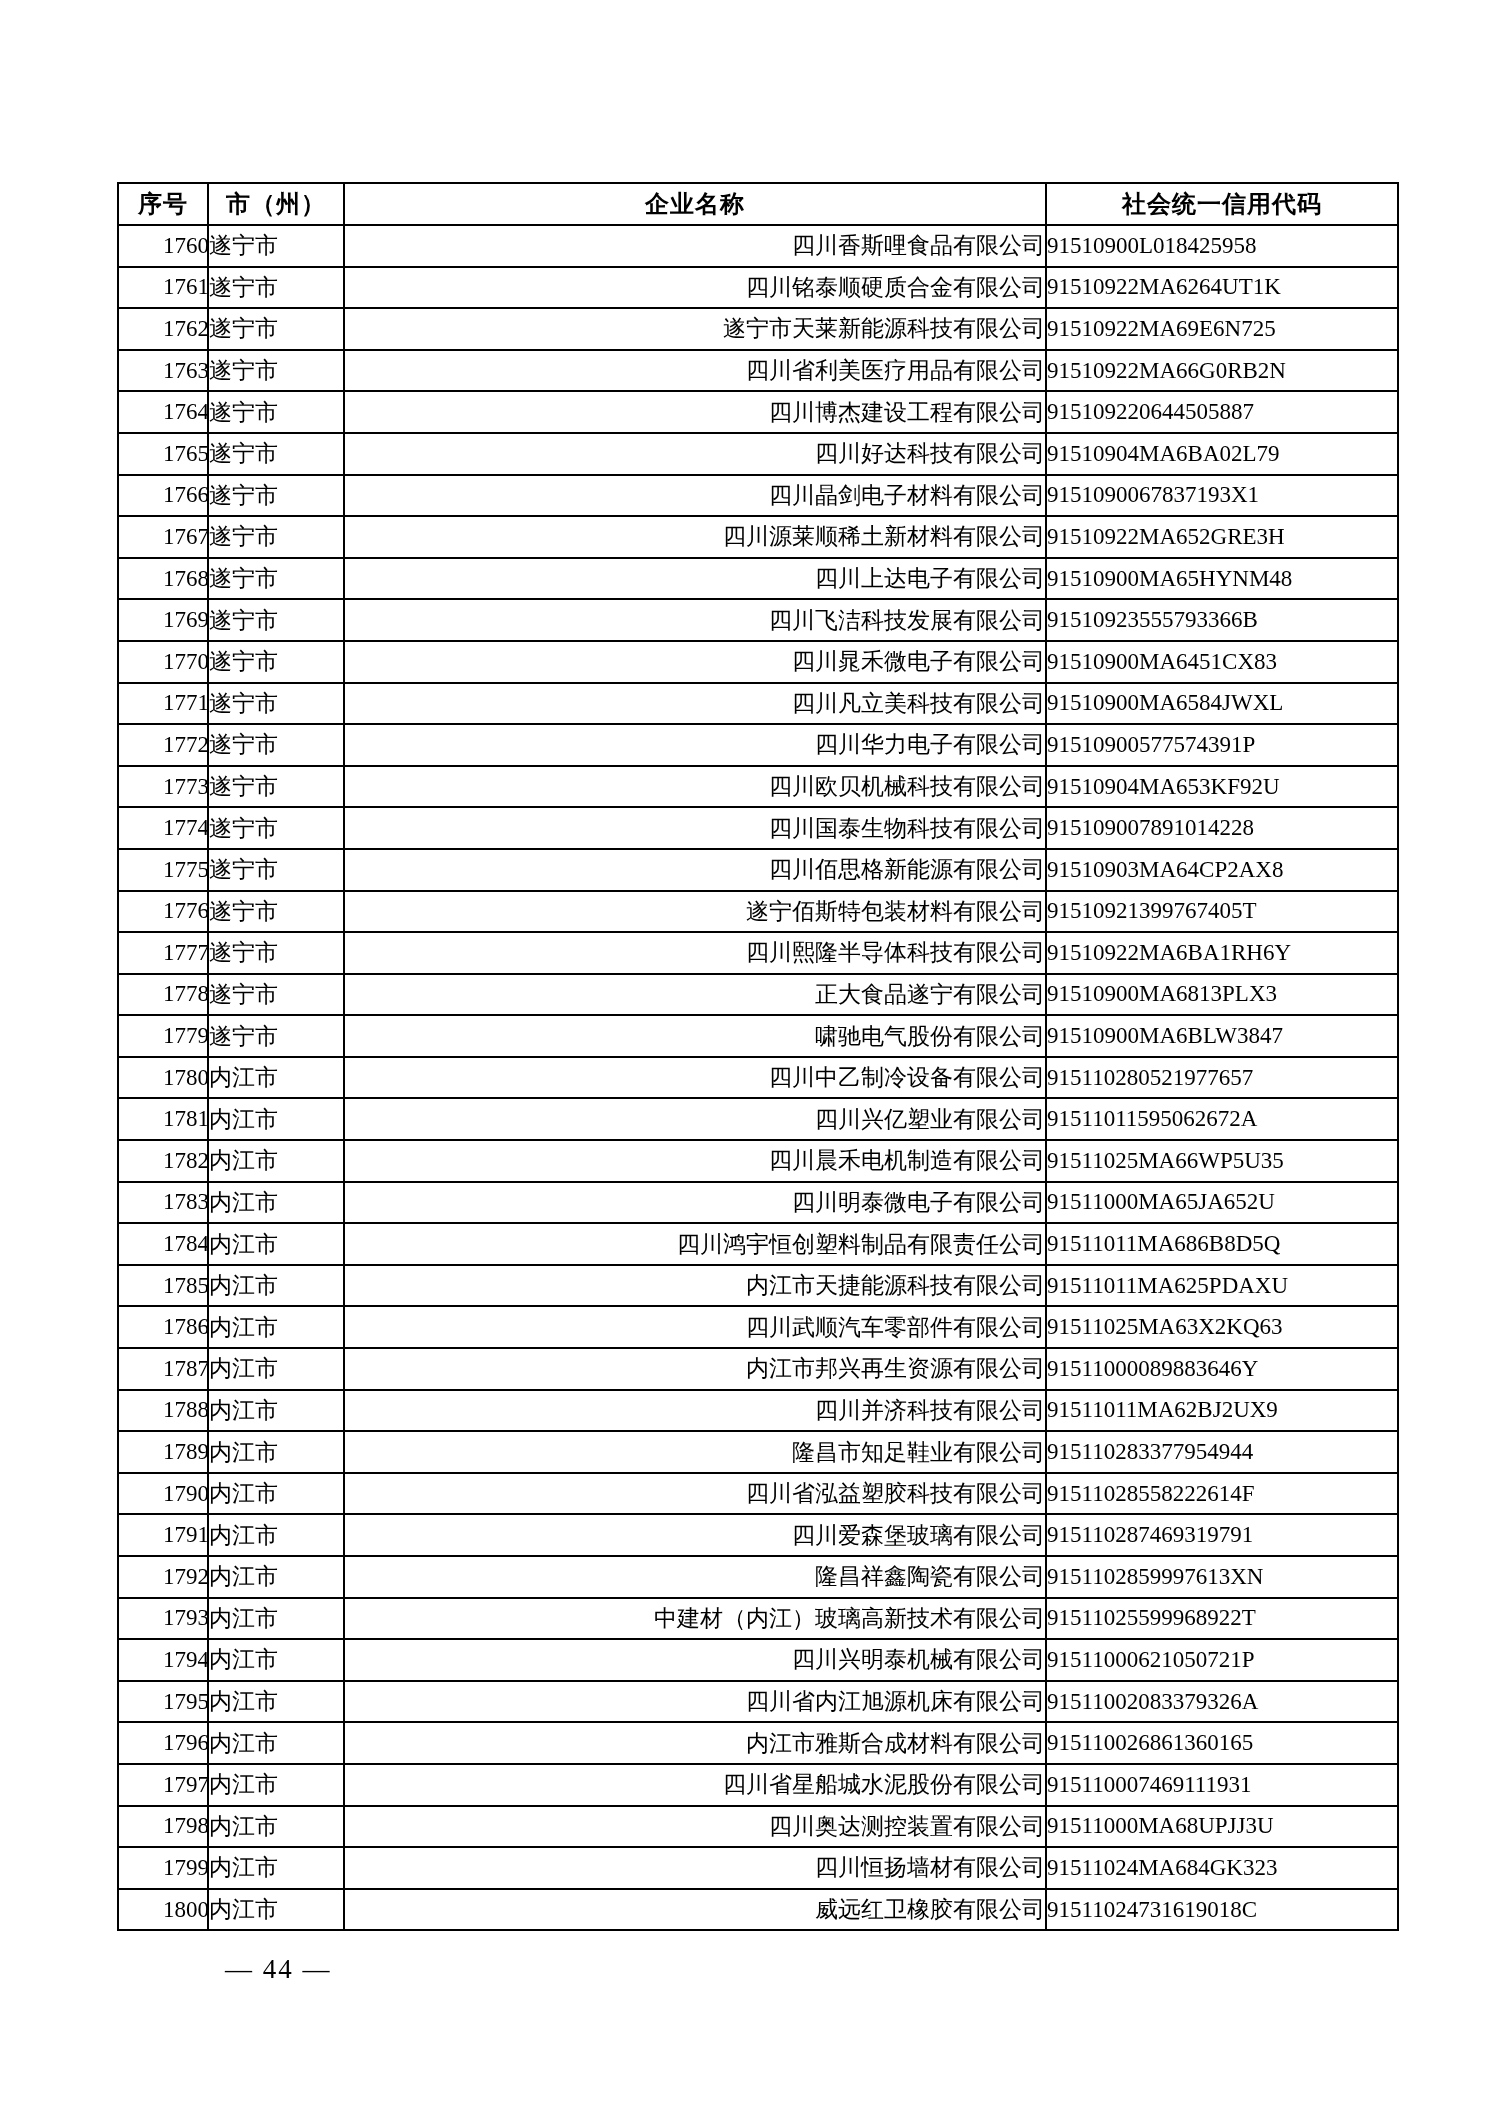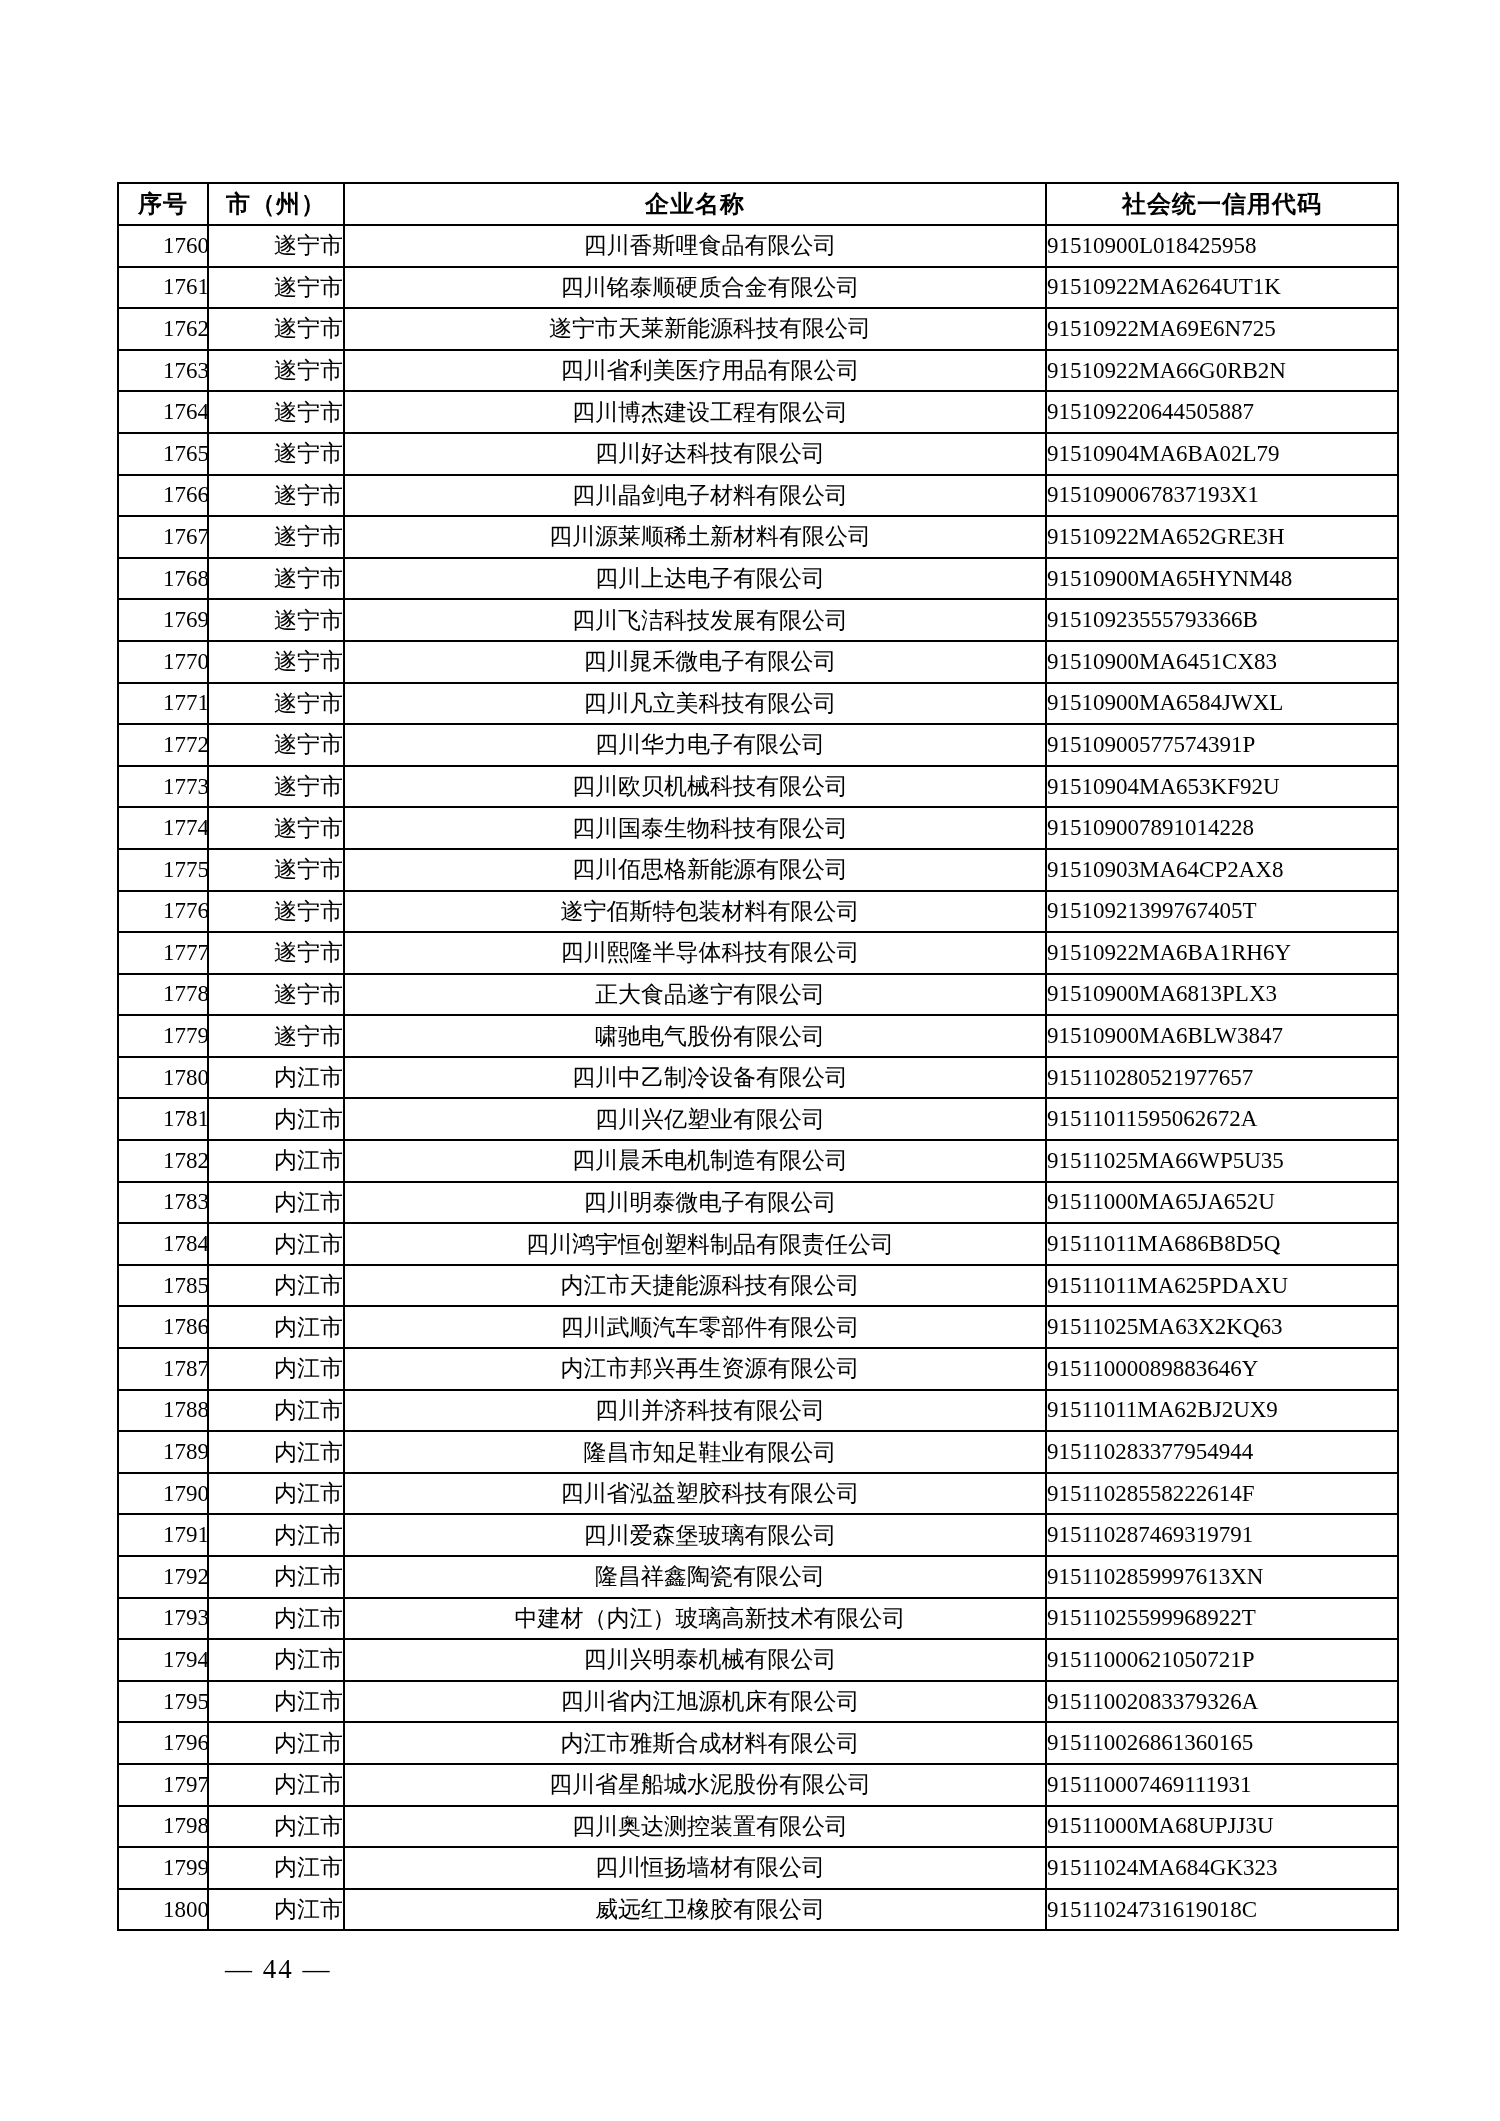--- a/index.html
+++ b/index.html
@@ -47,25 +47,25 @@
   .company-table tbody td {
     height: 39.6px;
     font-size: 23px;
   }
   td.col-serial {
     text-align: center;
     font-size: 23px;
     padding-left: 44px;
   }
   td.col-city {
+    text-align: left;
+    font-family: Liberation Mono, monospace;
+  }
+  td.col-company {
     text-align: right;
-    font-family: Liberation Mono, monospace;
-  }
-  td.col-company {
-    text-align: center;
     padding-left: 30px;
   }
   td.col-code {
     text-align: left;
     font-size: 23px;
   }
   .page-number {
     position: absolute;
     left: 225px;
     top: 1954px;

